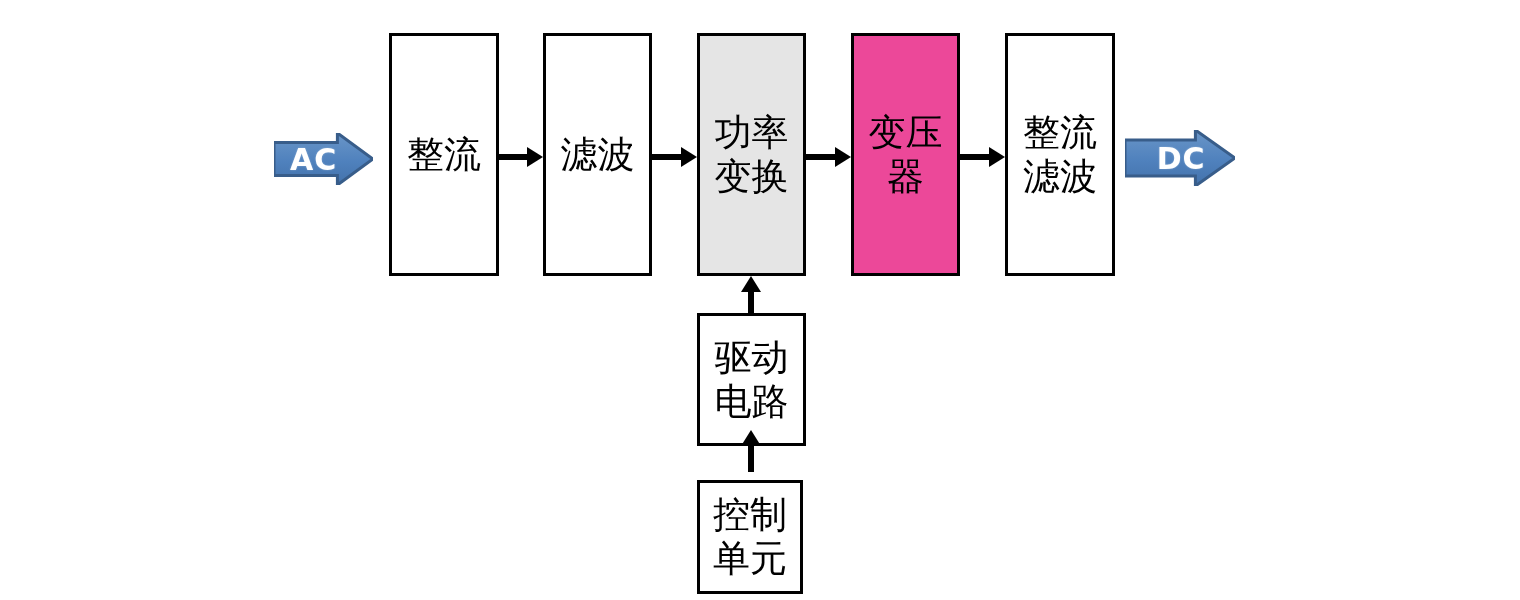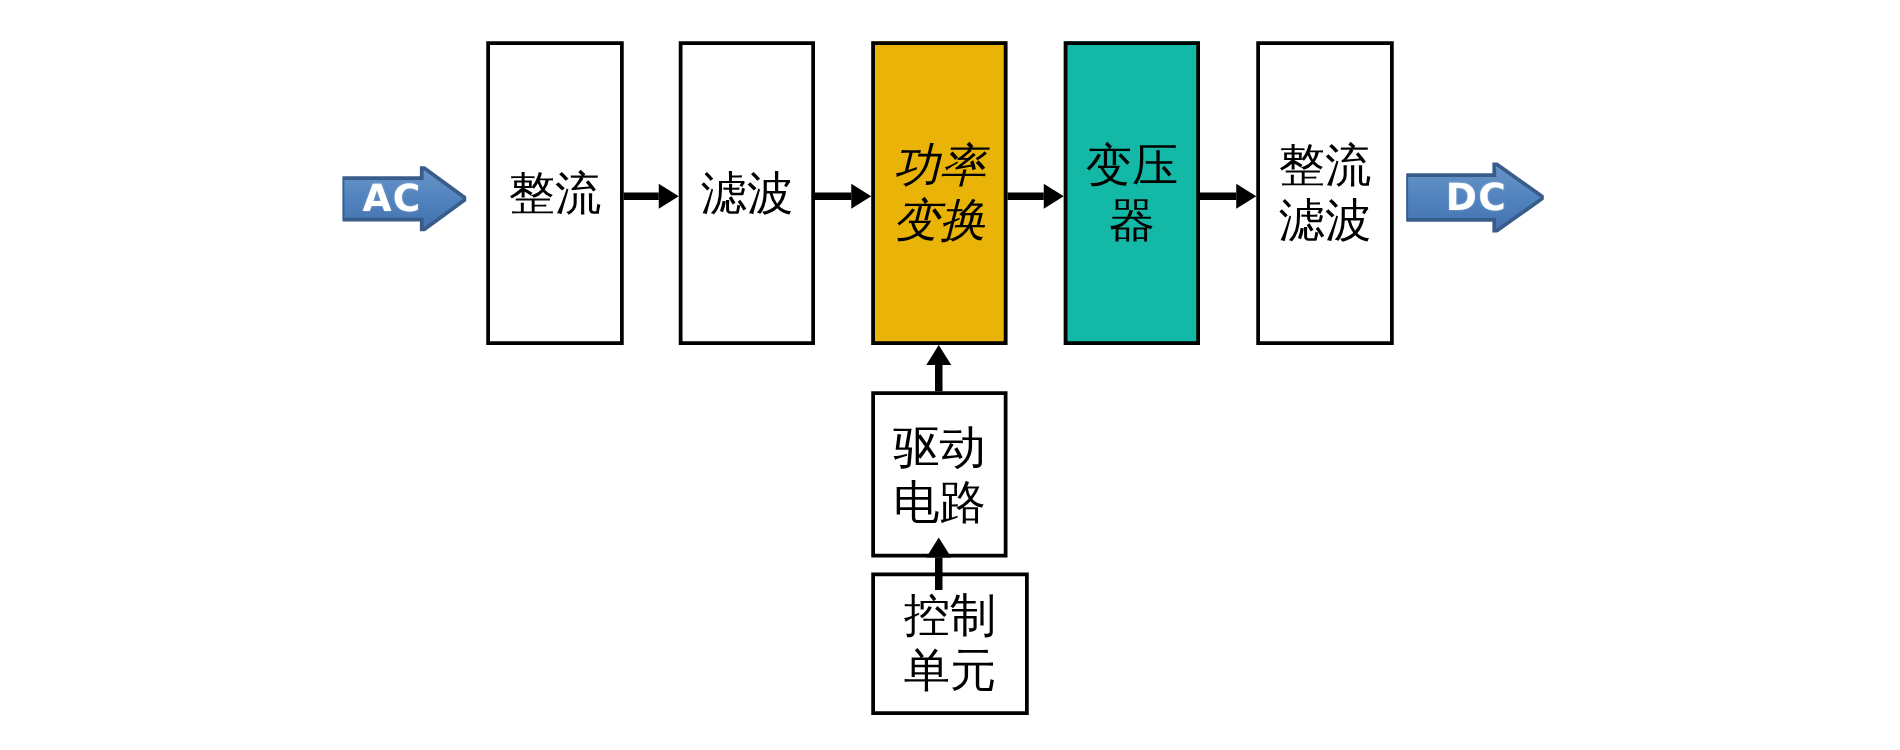--- a/index.html
+++ b/index.html
@@ -63,37 +63,37 @@
 </head>
 <body>
 
 <div id="diagram-canvas">
     <div class="block" style="left: 389px; top: 33px; width: 110px; height: 243px; border-color: rgb(0, 0, 0); background: rgb(255, 255, 255);">
       <div class="block-label">整流</div>
     </div>
     <div class="block" style="left: 543px; top: 33px; width: 109px; height: 243px; border-color: rgb(0, 0, 0); background: rgb(255, 255, 255);">
       <div class="block-label">滤波</div>
     </div>
-    <div class="block" style="left: 697px; top: 33px; width: 109px; height: 243px; border-color: rgb(0, 0, 0); background: #eab308; font-style: italic;">
+    <div class="block" style="left: 697px; top: 33px; width: 109px; height: 243px; border-color: rgb(0, 0, 0); background: #e5e5e5;">
       <div class="block-label">功率
 变换</div>
     </div>
-    <div class="block" style="left: 851px; top: 33px; width: 109px; height: 243px; border-color: rgb(0, 0, 0); background: #14b8a6;">
+    <div class="block" style="left: 851px; top: 33px; width: 109px; height: 243px; border-color: rgb(0, 0, 0); background: #ec4899;">
       <div class="block-label">变压
 器</div>
     </div>
     <div class="block" style="left: 1005px; top: 33px; width: 110px; height: 243px; border-color: rgb(0, 0, 0); background: rgb(255, 255, 255);">
       <div class="block-label">整流
 滤波</div>
     </div>
     <div class="block" style="left: 697px; top: 313px; width: 109px; height: 133px; border-color: rgb(0, 0, 0); background: rgb(255, 255, 255);">
       <div class="block-label">驱动
 电路</div>
     </div>
-    <div class="block" style="left: 697px; top: 458px; width: 126px; height: 114px; border-color: rgb(0, 0, 0); background: rgb(255, 255, 255);">
+    <div class="block" style="left: 697px; top: 480px; width: 106px; height: 114px; border-color: rgb(0, 0, 0); background: rgb(255, 255, 255);">
       <div class="block-label">控制
 单元</div>
     </div>
     <div class="connector" style="left: 499px; top: 147px; width: 44px; height: 20px;">
       <svg width="44" height="20" viewBox="0 0 44 20">
         <rect x="0" y="7" width="28" height="6" fill="#000000"></rect>
         <polygon points="28,0 44,10 28,20" fill="#000000"></polygon>
       </svg>
     </div>
     <div class="connector" style="left: 652px; top: 147px; width: 45px; height: 20px;">

